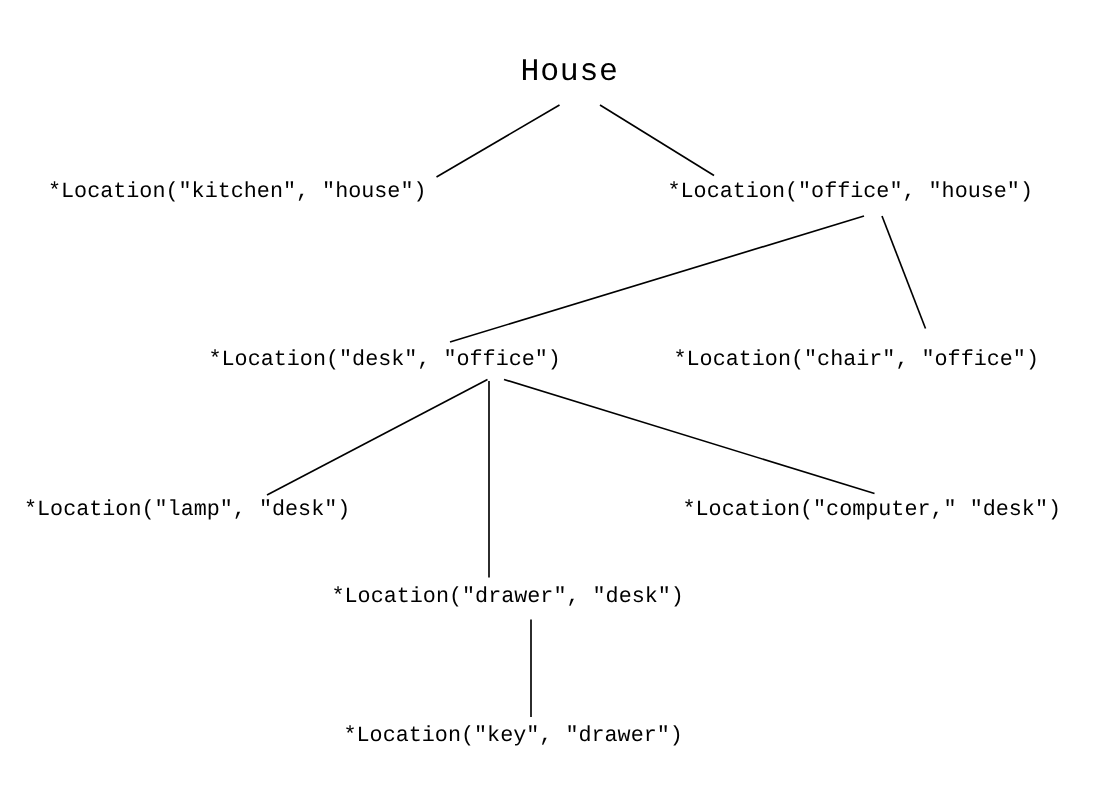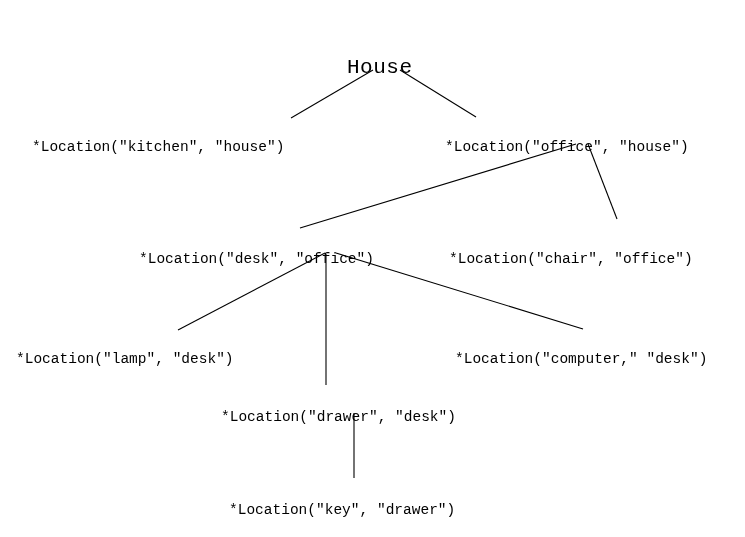--- a/index.html
+++ b/index.html
@@ -21,21 +21,20 @@
     top: 0;
     width: 745px;
     height: 537px;
     pointer-events: none;
   }
   .node {
     position: absolute;
     white-space: pre;
     color: #000000;
     line-height: 1;
-    margin-top: 19px;
   }
   .node-root {
     font-size: 21px;
     letter-spacing: 0.5px;
   }
   .node-entry {
     font-size: 14.5px;
     letter-spacing: 0px;
   }
   

